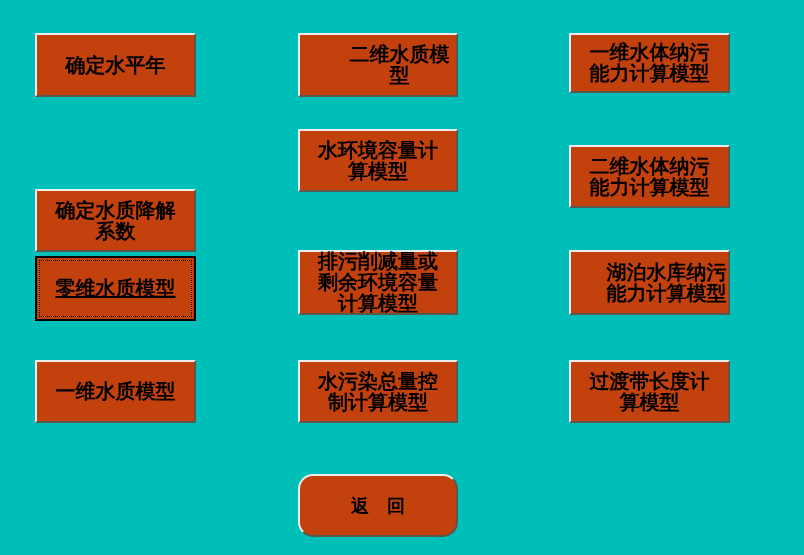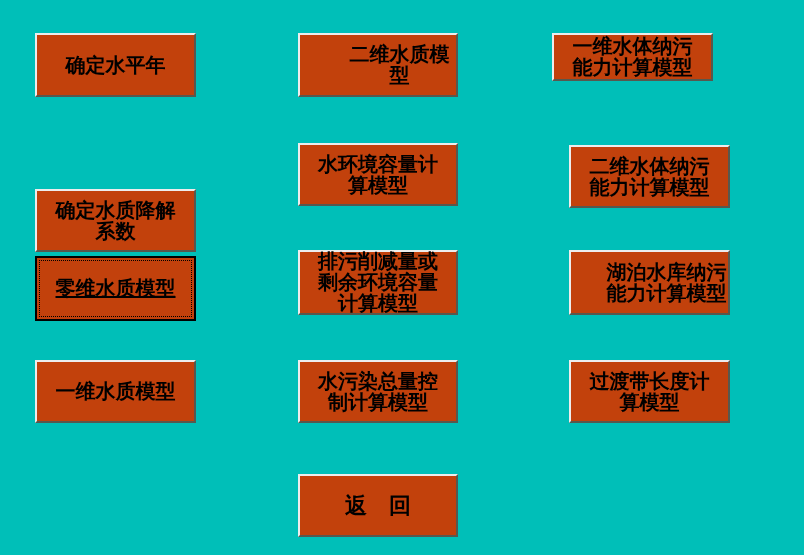--- a/index.html
+++ b/index.html
@@ -33,36 +33,37 @@
     white-space: pre-line;
     cursor: pointer;
     user-select: none;
   }
   .btn.focused {
     border: 2px solid #000;
     outline: 1px dotted #000;
     outline-offset: -5px;
   }
   .btn.back {
-    font-size: 22px;
+    font-size: 18px;
     line-height: 28px;
+    border-radius: 15px;
   }
   
   .b1  { left: 35px;  top: 33px;  width: 161px; height: 64px; }
   .b4  { left: 35px;  top: 145px; width: 161px; height: 63px; margin-top: 44px; }
   .b7  { left: 35px;  top: 256px; width: 161px; height: 65px; text-decoration: underline; }
   .b10 { left: 35px;  top: 360px; width: 161px; height: 63px; }
   
   .b2  { left: 298px; top: 33px;  width: 160px; height: 64px; padding-left: 43px; }
-  .b5  { left: 298px; top: 143px; width: 160px; height: 63px; }
+  .b5  { left: 298px; top: 129px; width: 160px; height: 63px; }
   .b8  { left: 298px; top: 250px; width: 160px; height: 65px; }
   .b11 { left: 298px; top: 360px; width: 160px; height: 63px; }
   .b13 { left: 298px; top: 474px; width: 160px; height: 63px; }
   
-  .b3  { left: 552px; top: 33px;  width: 161px; height: 48px; }
+  .b3  { left: 569px; top: 33px;  width: 161px; height: 60px; }
   .b6  { left: 569px; top: 145px; width: 161px; height: 63px; }
   .b9  { left: 569px; top: 250px; width: 161px; height: 65px; padding-left: 34px; }
   .b12 { left: 569px; top: 360px; width: 161px; height: 63px; }
 </style>
 </head>
 <body>
 
 <div class="btn b1">确定水平年</div>
 <div class="btn b2">二维水质模型</div>
 <div class="btn b3">一维水体纳污

